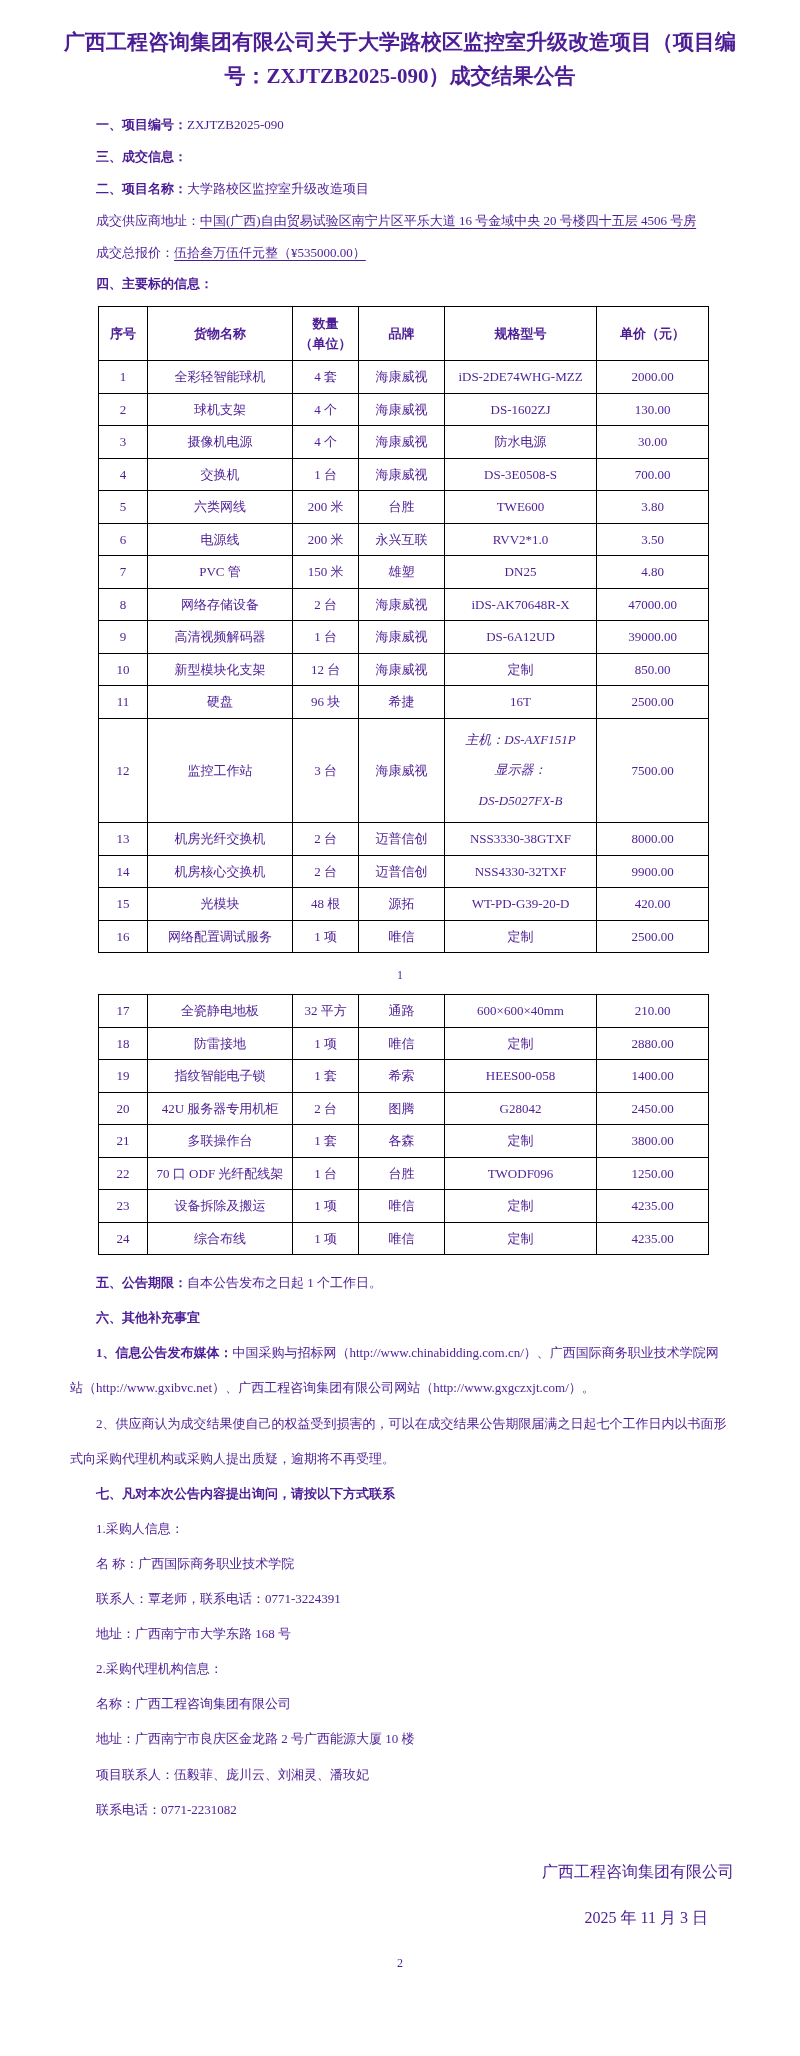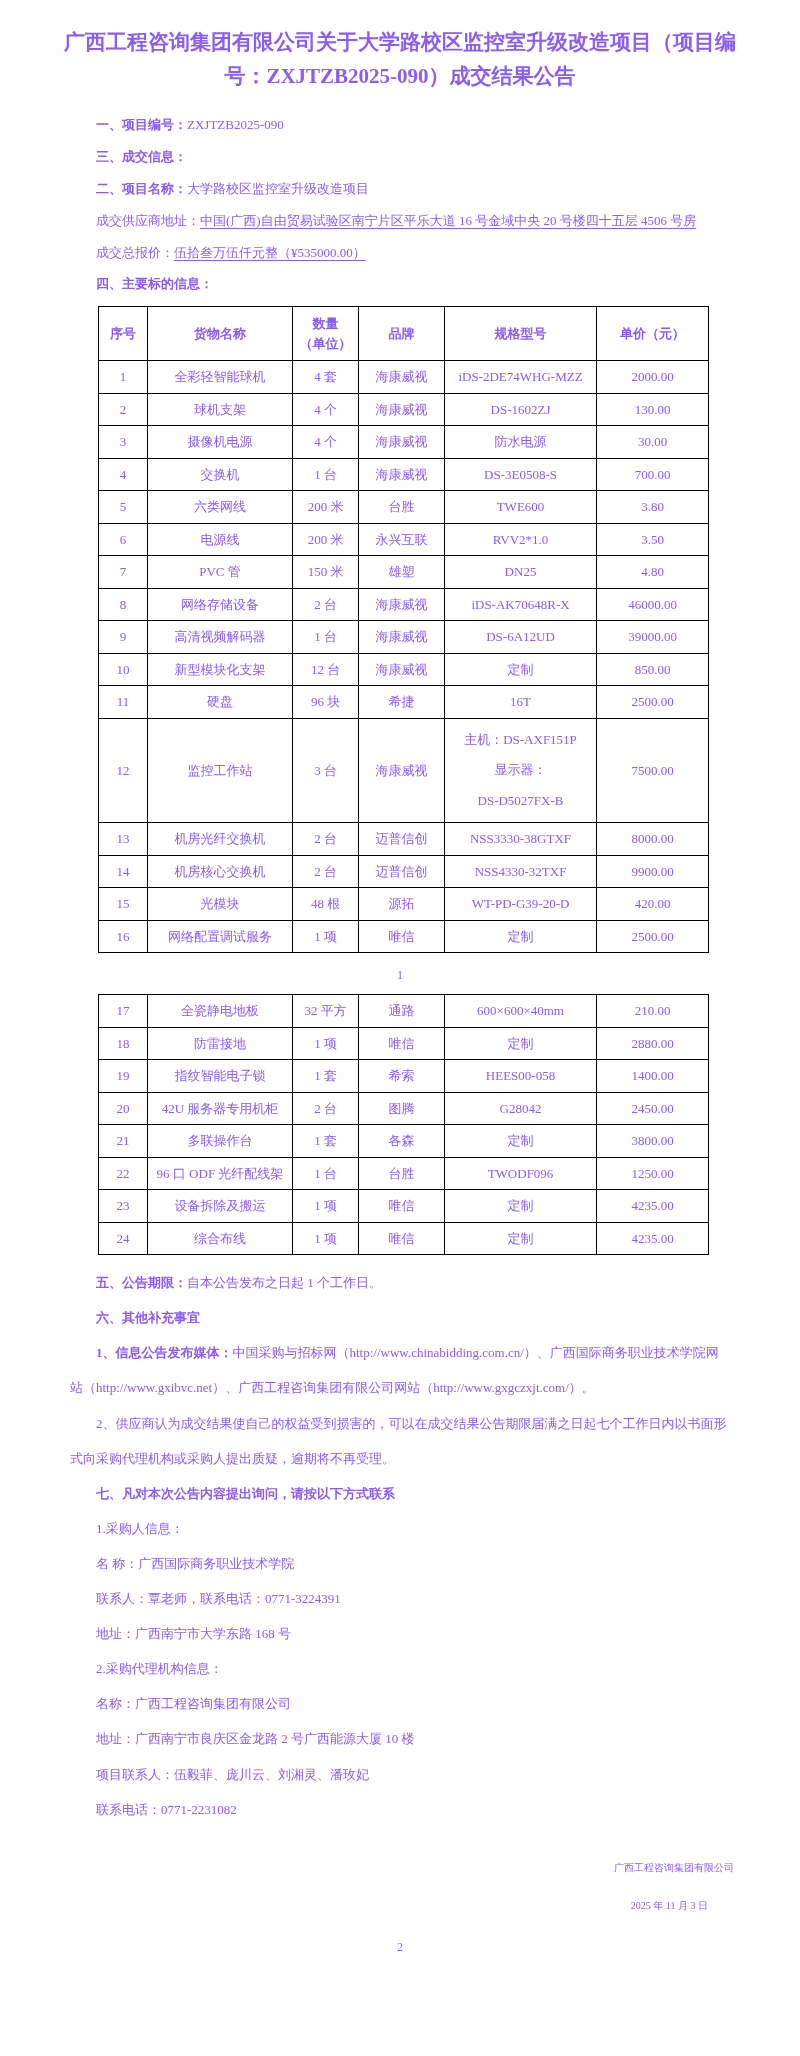--- a/index.html
+++ b/index.html
@@ -6,21 +6,21 @@
     margin: 0;
     padding: 0;
     background: #ffffff;
   }
   .page {
     position: relative;
     width: 800px;
     height: 2056px;
     margin: 0 auto;
     background: #ffffff;
-    color: #8b5cf6;
+    color: #4c1d95;
     font-family: "Liberation Serif", "DejaVu Serif", serif;
     overflow: hidden;
     box-sizing: border-box;
   }
   .doc-title {
     margin: 26px 48px 16px;
     text-align: center;
     font-size: 21px;
     font-weight: bold;
     line-height: 1.6;
@@ -55,35 +55,36 @@
     white-space: pre-line;
     word-break: break-all;
   }
   .items-table th {
     font-weight: bold;
     padding: 7px 3px;
   }
   .items-table td.multi {
     line-height: 2.35;
     text-align: center;
+    font-style: italic;
   }
   .items-table.continued { margin-top: 10px; }
   .page-num {
     text-align: center;
     font-size: 12px;
     margin: 14px 0 6px;
     line-height: 1.4;
   }
   .page-num.last {
     margin-top: 26px;
   }
   .footer-sign {
     margin: 34px 66px 0 0;
     text-align: right;
-    font-size: 10px;
+    font-size: 16px;
   }
   .footer-sign .company { line-height: 1.4; }
   .footer-sign .date {
     margin-top: 24px;
     margin-right: 26px;
     line-height: 1.4;
   }
 </style>
 </head>
 <body>
@@ -183,21 +184,21 @@
             <td>雄塑</td>
             <td>DN25</td>
             <td>4.80</td>
           </tr>
           <tr>
             <td>8</td>
             <td>网络存储设备</td>
             <td>2 台</td>
             <td>海康威视</td>
             <td>iDS-AK70648R-X</td>
-            <td>46000.00</td>
+            <td>47000.00</td>
           </tr>
           <tr>
             <td>9</td>
             <td>高清视频解码器</td>
             <td>1 台</td>
             <td>海康威视</td>
             <td>DS-6A12UD</td>
             <td>39000.00</td>
           </tr>
           <tr>
@@ -308,21 +309,21 @@
           <tr>
             <td>21</td>
             <td>多联操作台</td>
             <td>1 套</td>
             <td>各森</td>
             <td>定制</td>
             <td>3800.00</td>
           </tr>
           <tr>
             <td>22</td>
-            <td>96 口 ODF 光纤配线架</td>
+            <td>70 口 ODF 光纤配线架</td>
             <td>1 台</td>
             <td>台胜</td>
             <td>TWODF096</td>
             <td>1250.00</td>
           </tr>
           <tr>
             <td>23</td>
             <td>设备拆除及搬运</td>
             <td>1 项</td>
             <td>唯信</td>

